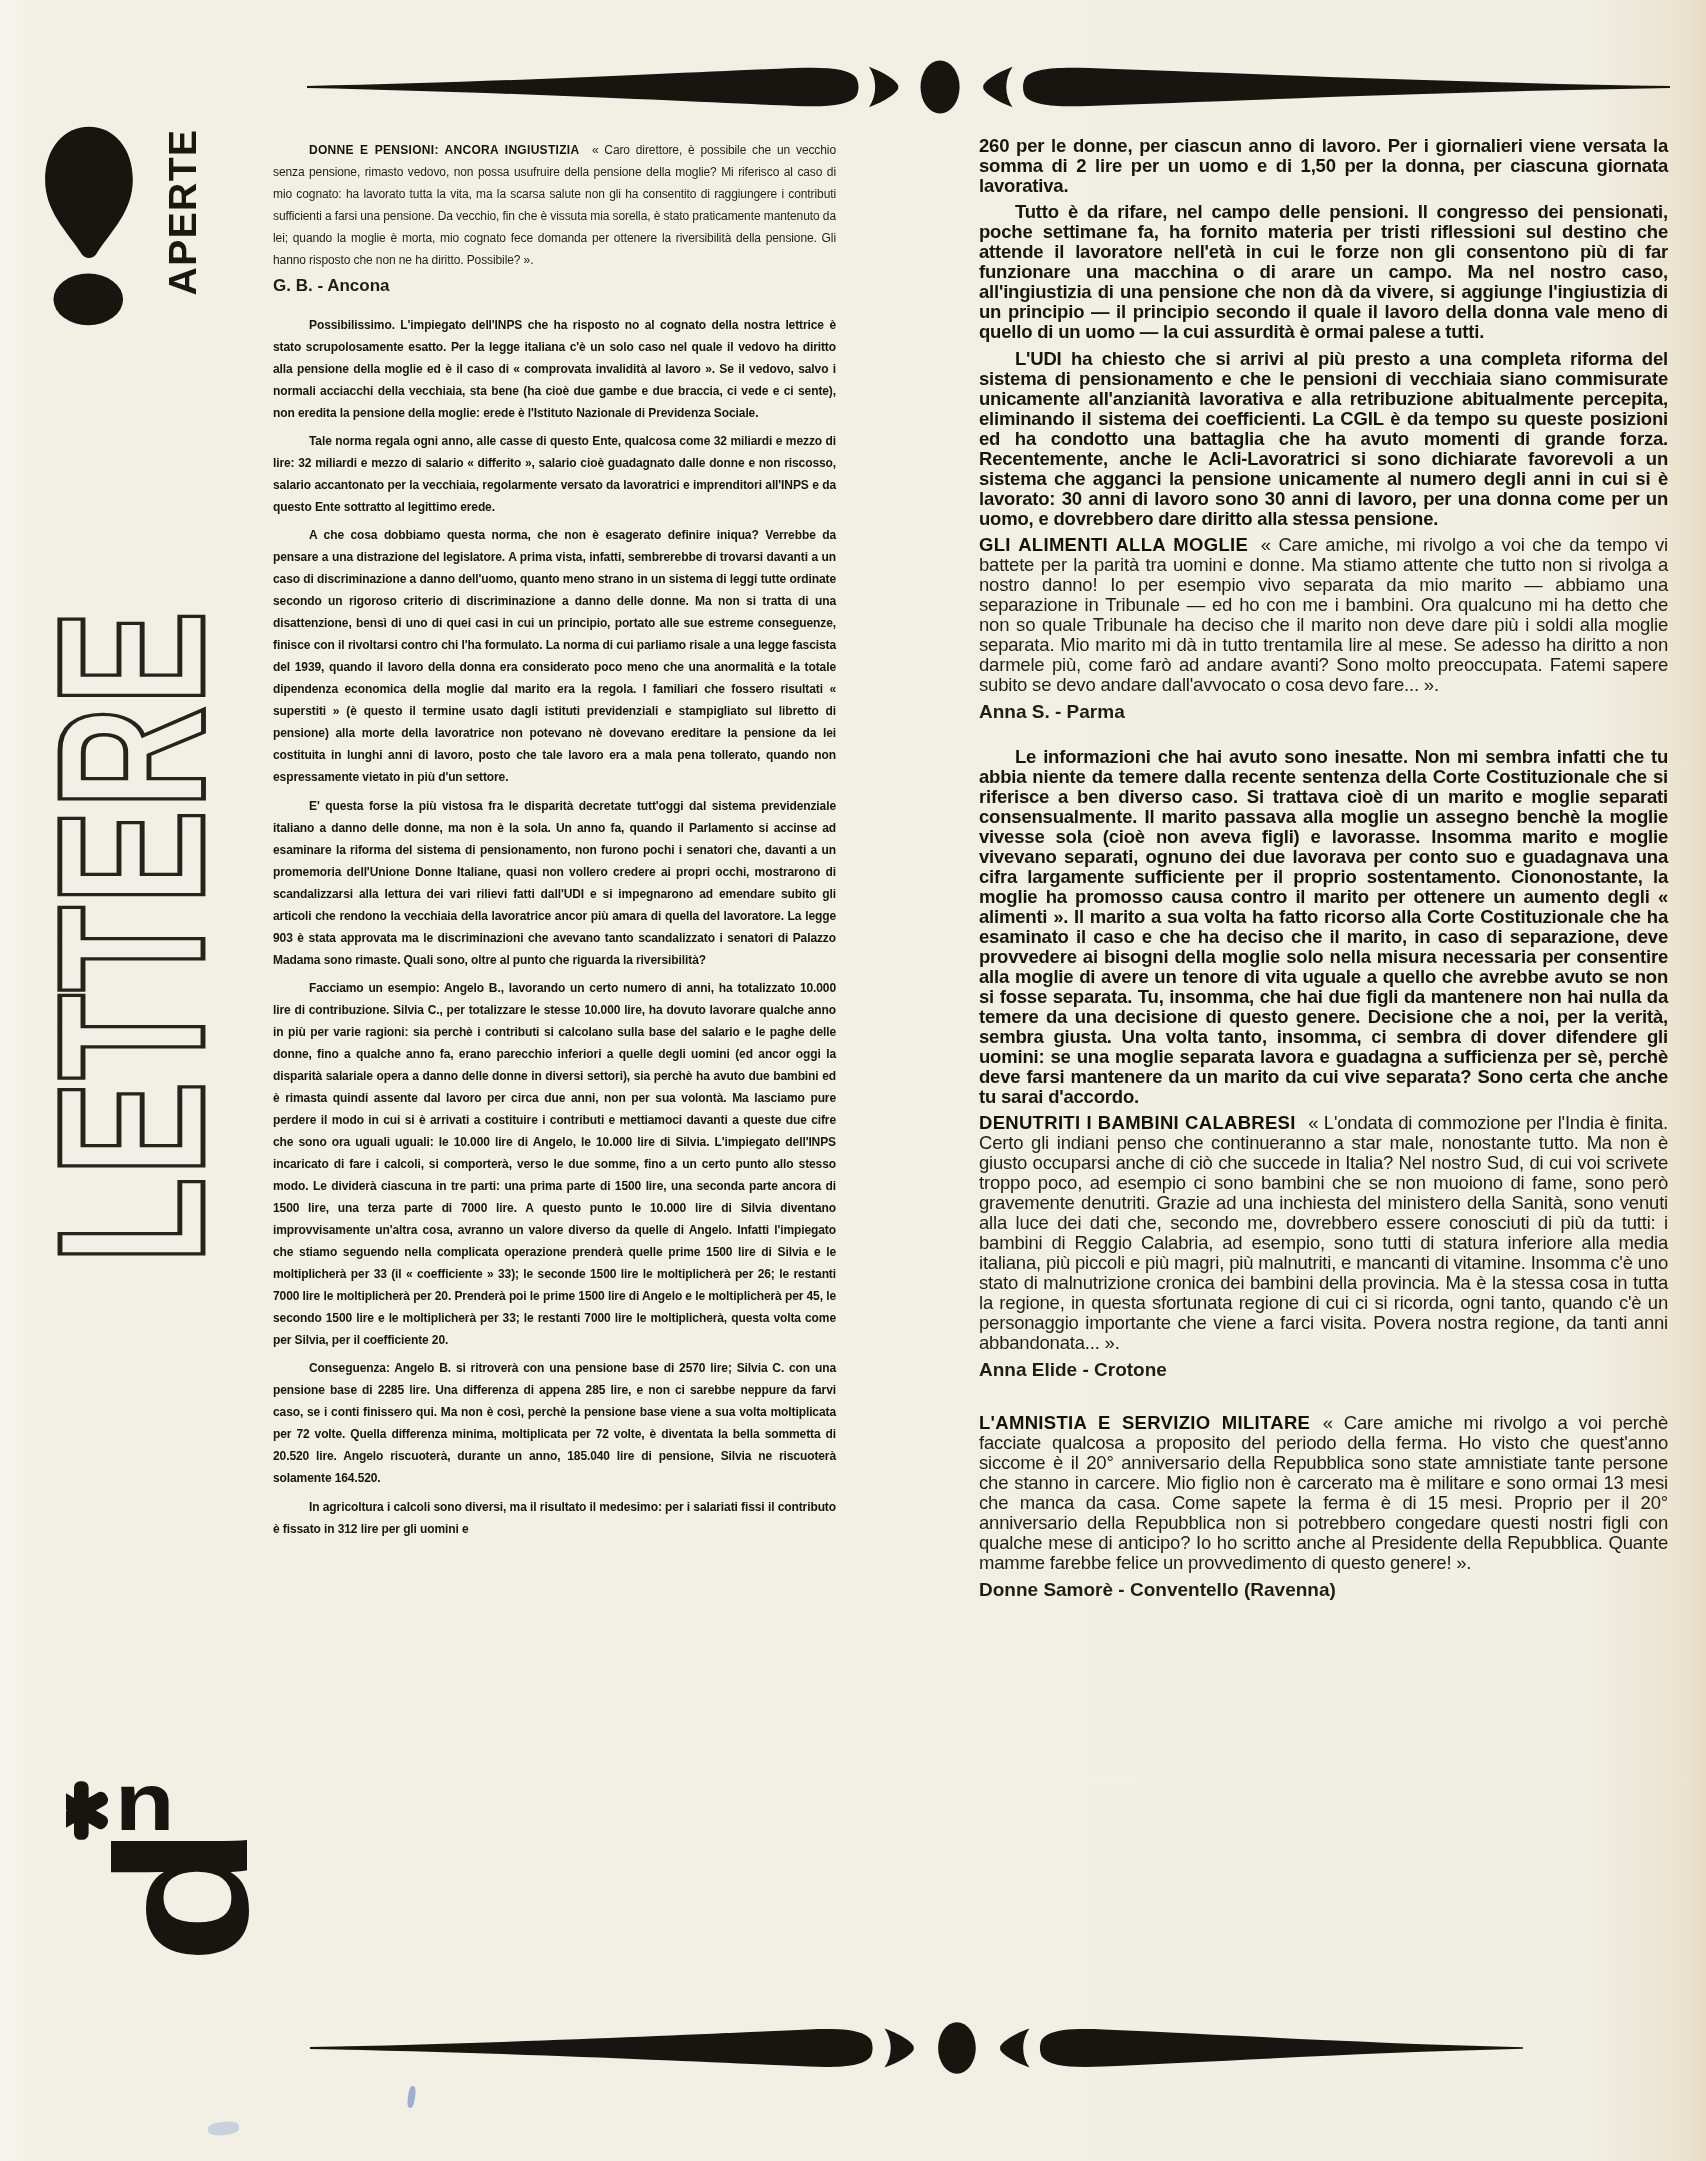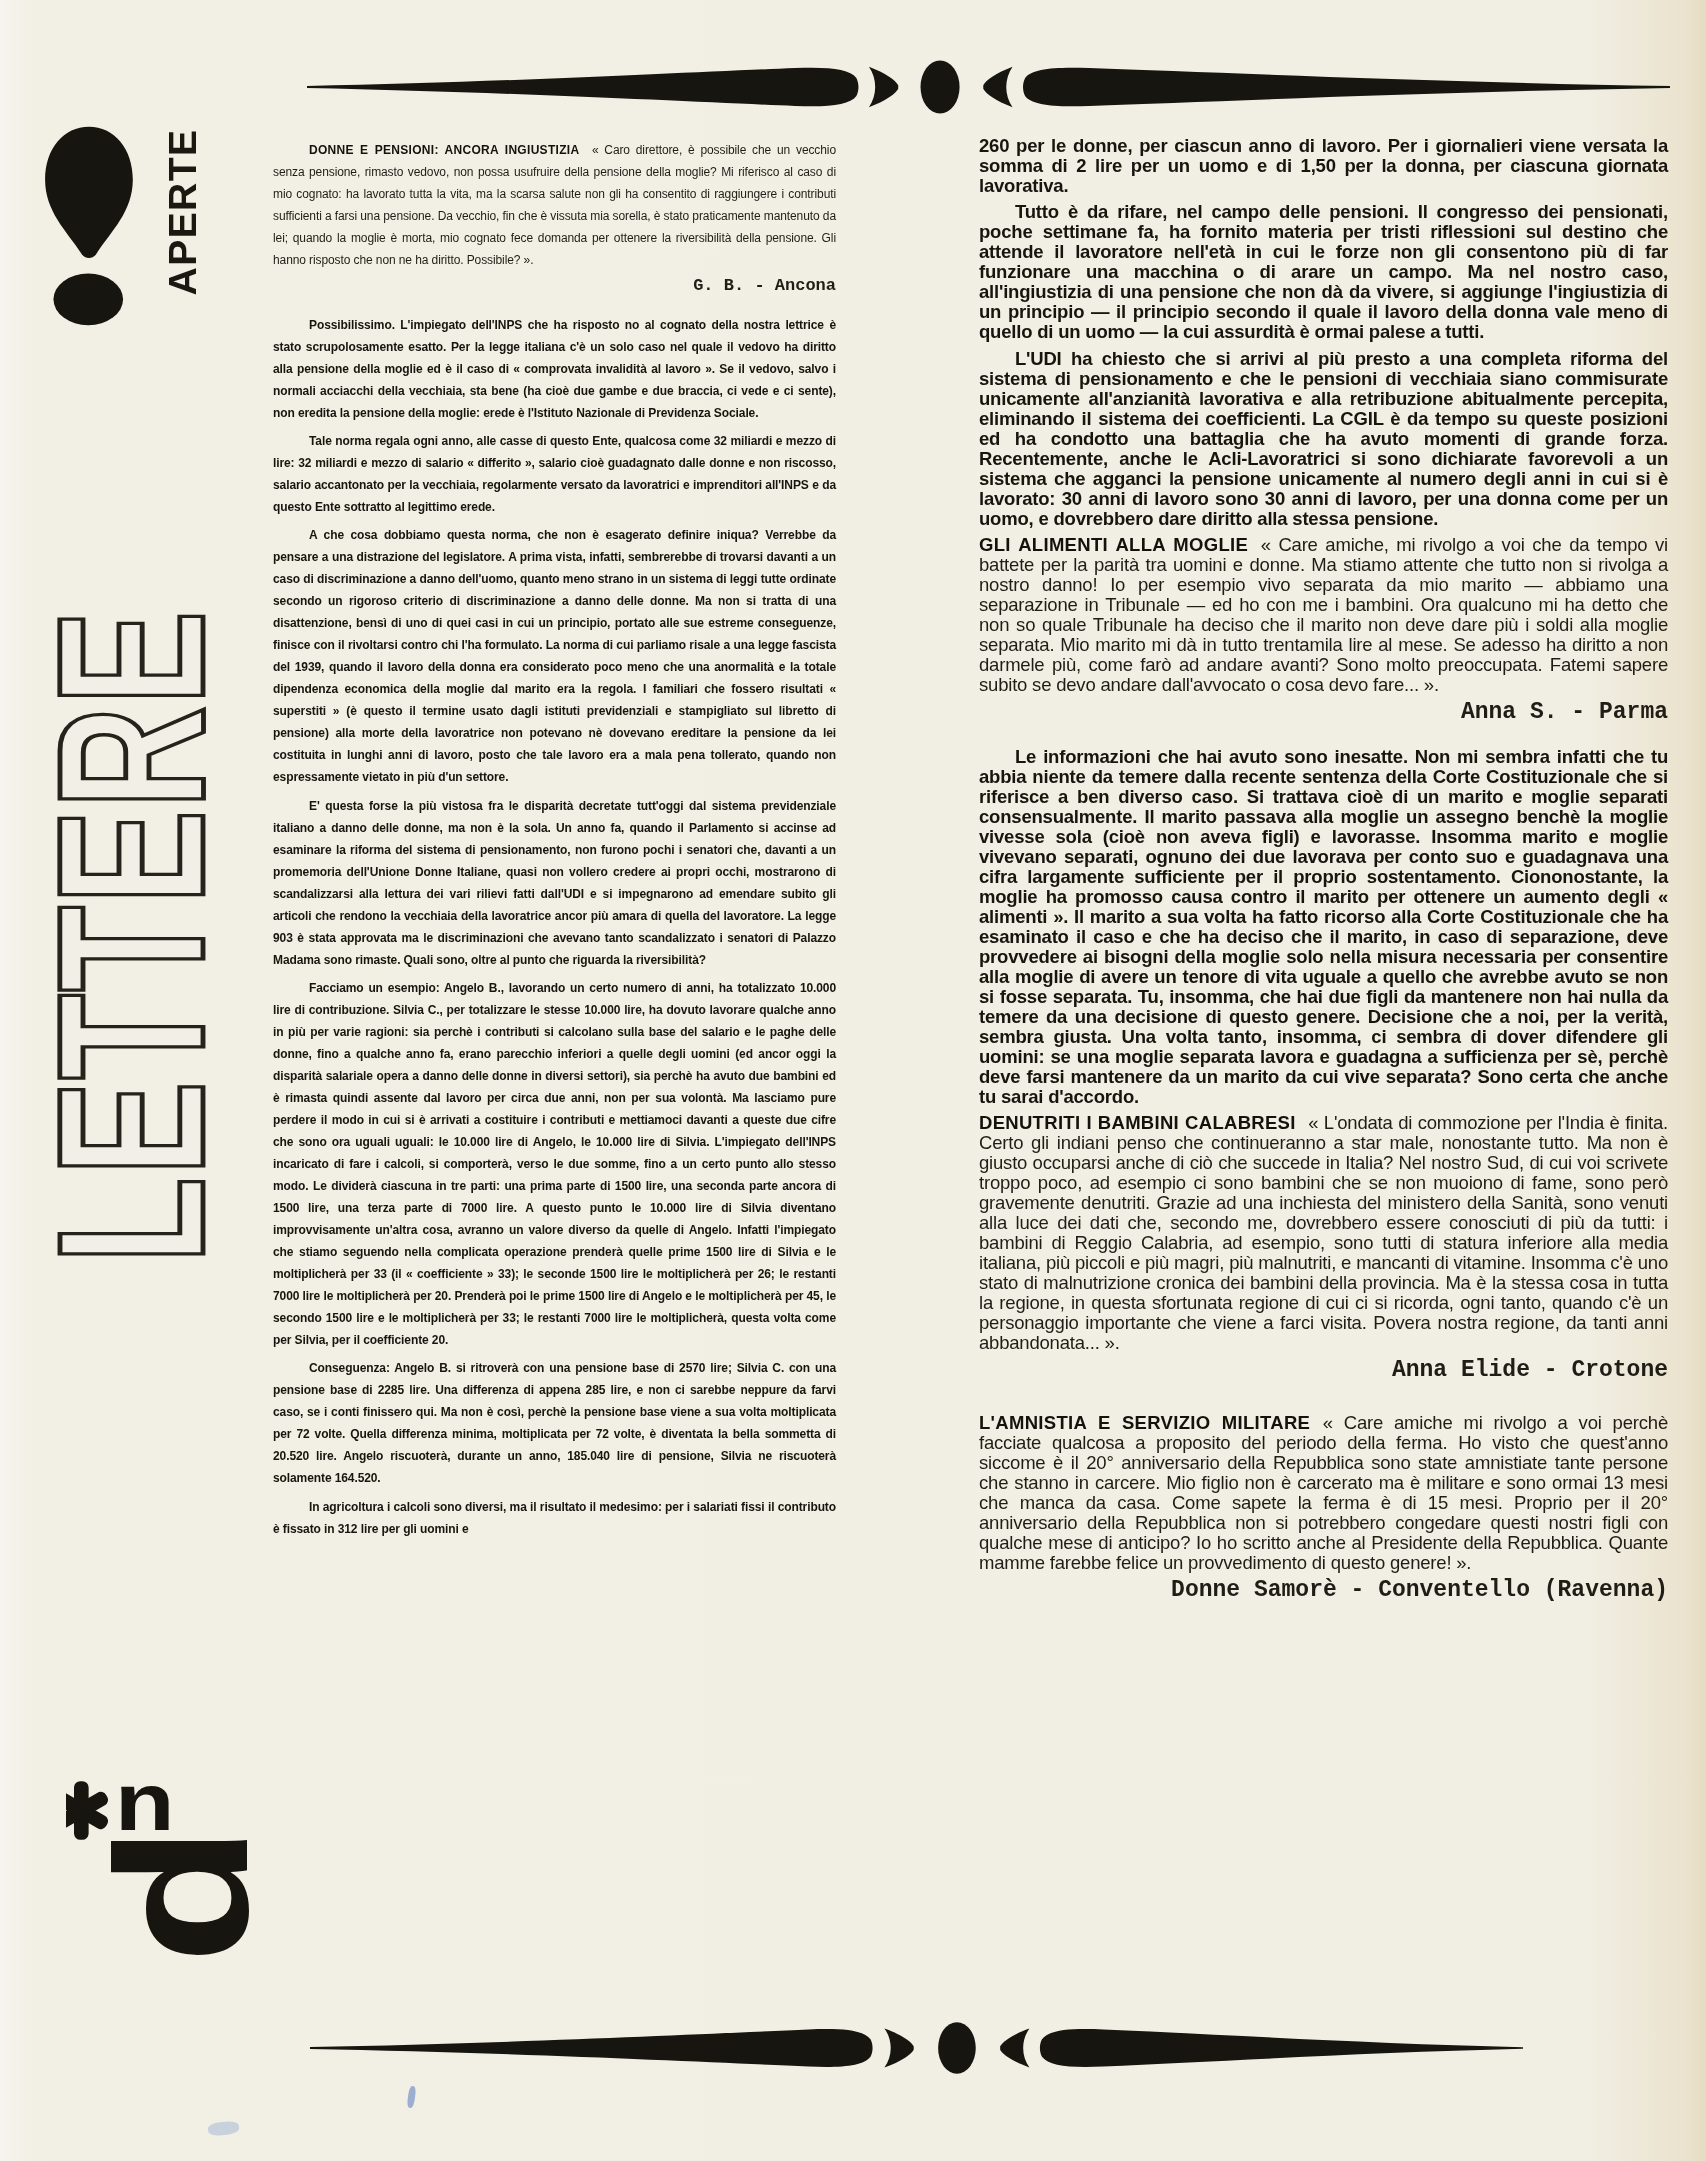--- a/index.html
+++ b/index.html
@@ -13,23 +13,23 @@
   .col{position:absolute;}
   .col1{left:273px; top:139px; width:563px;}
   .col2{left:979px; top:136px; width:689px;}
   .body{margin:0; text-align:justify; text-indent:36px;}
   .col1 .body{font-size:12px; line-height:22px; letter-spacing:-0.1px;}
   .col2 .body{font-size:18.5px; line-height:20px; letter-spacing:-0.2px;}
   .body + .body{margin-top:6.3px;}
   .reply{font-weight:700; color:#18150f;}
   .noindent{text-indent:0;}
   .ltr-title{font-weight:700; letter-spacing:0.3px; margin-right:12.5px; color:#15120d;}
-  .sig{font-weight:700; text-align:right; text-indent:0; margin:4.2px 0 16.7px 0;font-family:Liberation Mono, monospace;}
+  .sig{font-weight:700; text-indent:0; margin:4.2px 0 16.7px 0;}
   .col1 .sig{font-size:17px; line-height:22px;}
-  .col2 .sig{font-size:23px; line-height:20px; margin:7px 0 0 0;}
+  .col2 .sig{font-size:19px; line-height:20px; margin:7px 0 0 0;}
   .gap{margin-top:33px;}
   .gap-sm{margin-top:25px;}
   .smudge{position:absolute; border-radius:40%;}
   svg text{font-family:"Liberation Sans","DejaVu Sans",sans-serif;}
 </style>
 </head>
 <body>
 
 <div class="page">
 

